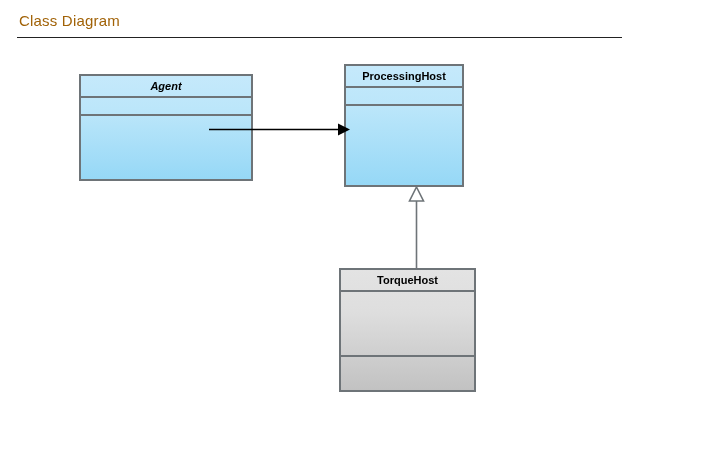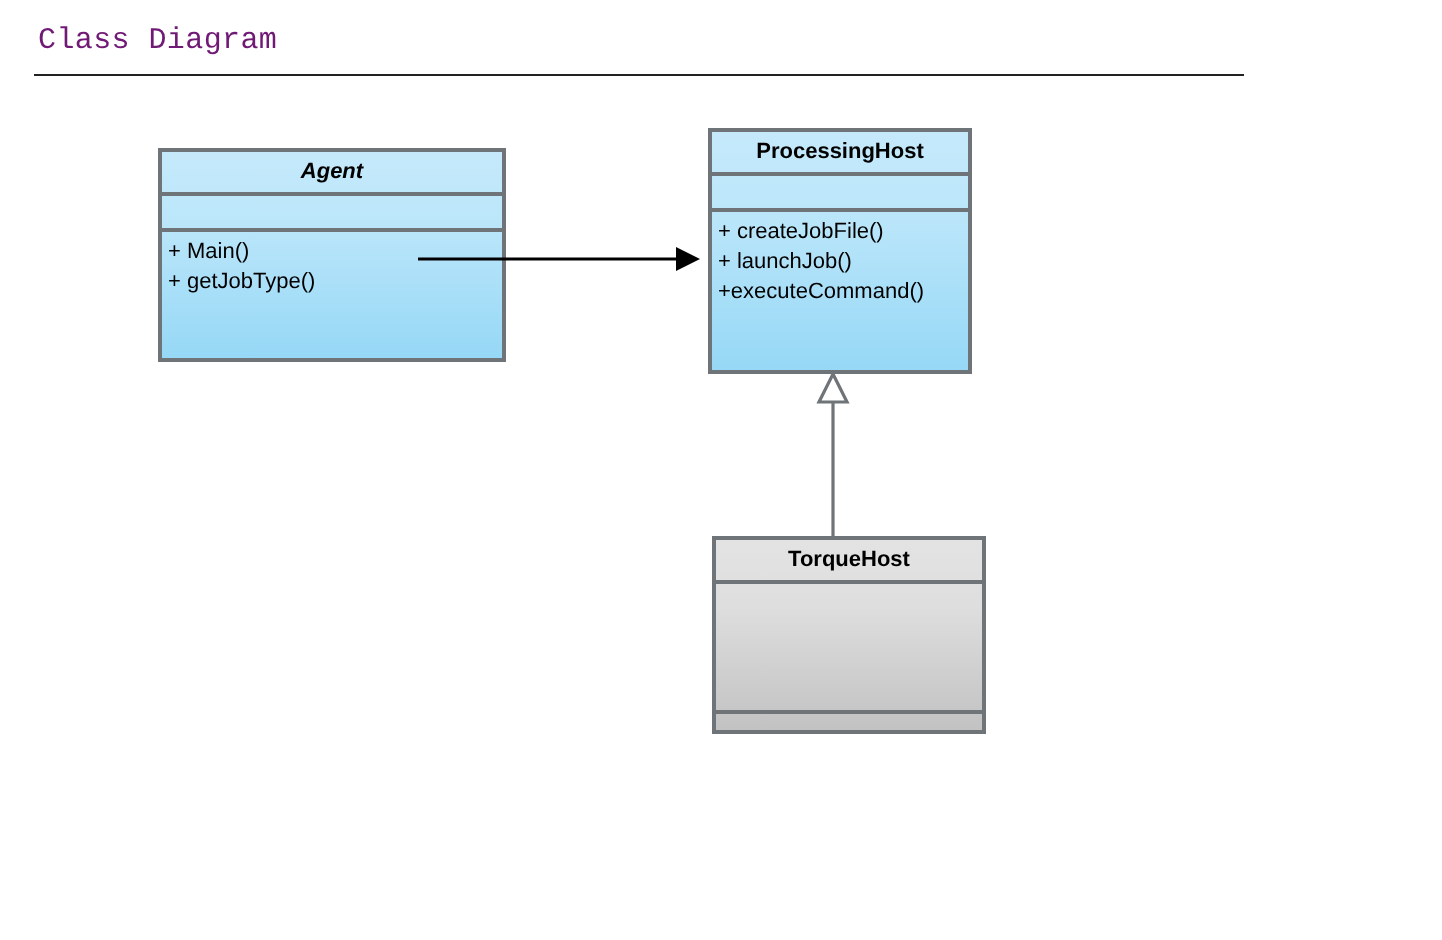--- a/index.html
+++ b/index.html
@@ -15,24 +15,23 @@
     overflow: hidden;
     font-family: "Liberation Sans", sans-serif;
   }
 
   
   #page-title {
     position: absolute;
     left: 19px;
     top: 12px;
     font-size: 15px;
-    color: #701a75;
+    color: #a16207;
     letter-spacing: 0.2px;
     white-space: nowrap;
-    font-family: Liberation Mono, monospace;
   }
   #title-rule {
     position: absolute;
     left: 17px;
     top: 37px;
     width: 605px;
     height: 1px;
     background: #222222;
   }
 
@@ -90,37 +89,28 @@
 <body>
 
 <div id="canvas">
 
   <div id="page-title">Class Diagram</div>
   <div id="title-rule"></div>
 
   <div class="uml-class blue" style="left:35px; top:74px; width:174px; height:107px;margin-left:44px;">
     <div class="uml-name abstract">Agent</div>
     <div class="uml-attrs"></div>
-    <div class="uml-ops">
-      <div class="uml-op">+ Main()</div>
-      <div class="uml-op">+ getJobType()</div>
-    </div>
   </div>
 
-  <div class="uml-class blue" style="left:354px; top:64px; width:132px; height:123px;">
+  <div class="uml-class blue" style="left:344px; top:64px; width:120px; height:123px;">
     <div class="uml-name">ProcessingHost</div>
     <div class="uml-attrs"></div>
-    <div class="uml-ops">
-      <div class="uml-op">+ createJobFile()</div>
-      <div class="uml-op">+ launchJob()</div>
-      <div class="uml-op">+executeCommand()</div>
-    </div>
   </div>
 
-  <div class="uml-class gray" style="left:356px; top:268px; width:137px; height:99px;gap:47px;">
+  <div class="uml-class gray" style="left:339px; top:268px; width:137px; height:124px;gap:47px;">
     <div class="uml-name">TorqueHost</div>
     <div class="uml-attrs"></div>
   </div>
 
   <svg class="connector" style="left:205px; top:118px;" width="148" height="24">
     <line x1="4" y1="11.5" x2="133" y2="11.5" stroke="#000000" stroke-width="1.4"></line>
     <polygon points="133,5.5 145,11.5 133,17.5" fill="#000000"></polygon>
   </svg>
 
   <svg class="connector" style="left:404px; top:185px;" width="26" height="86">

